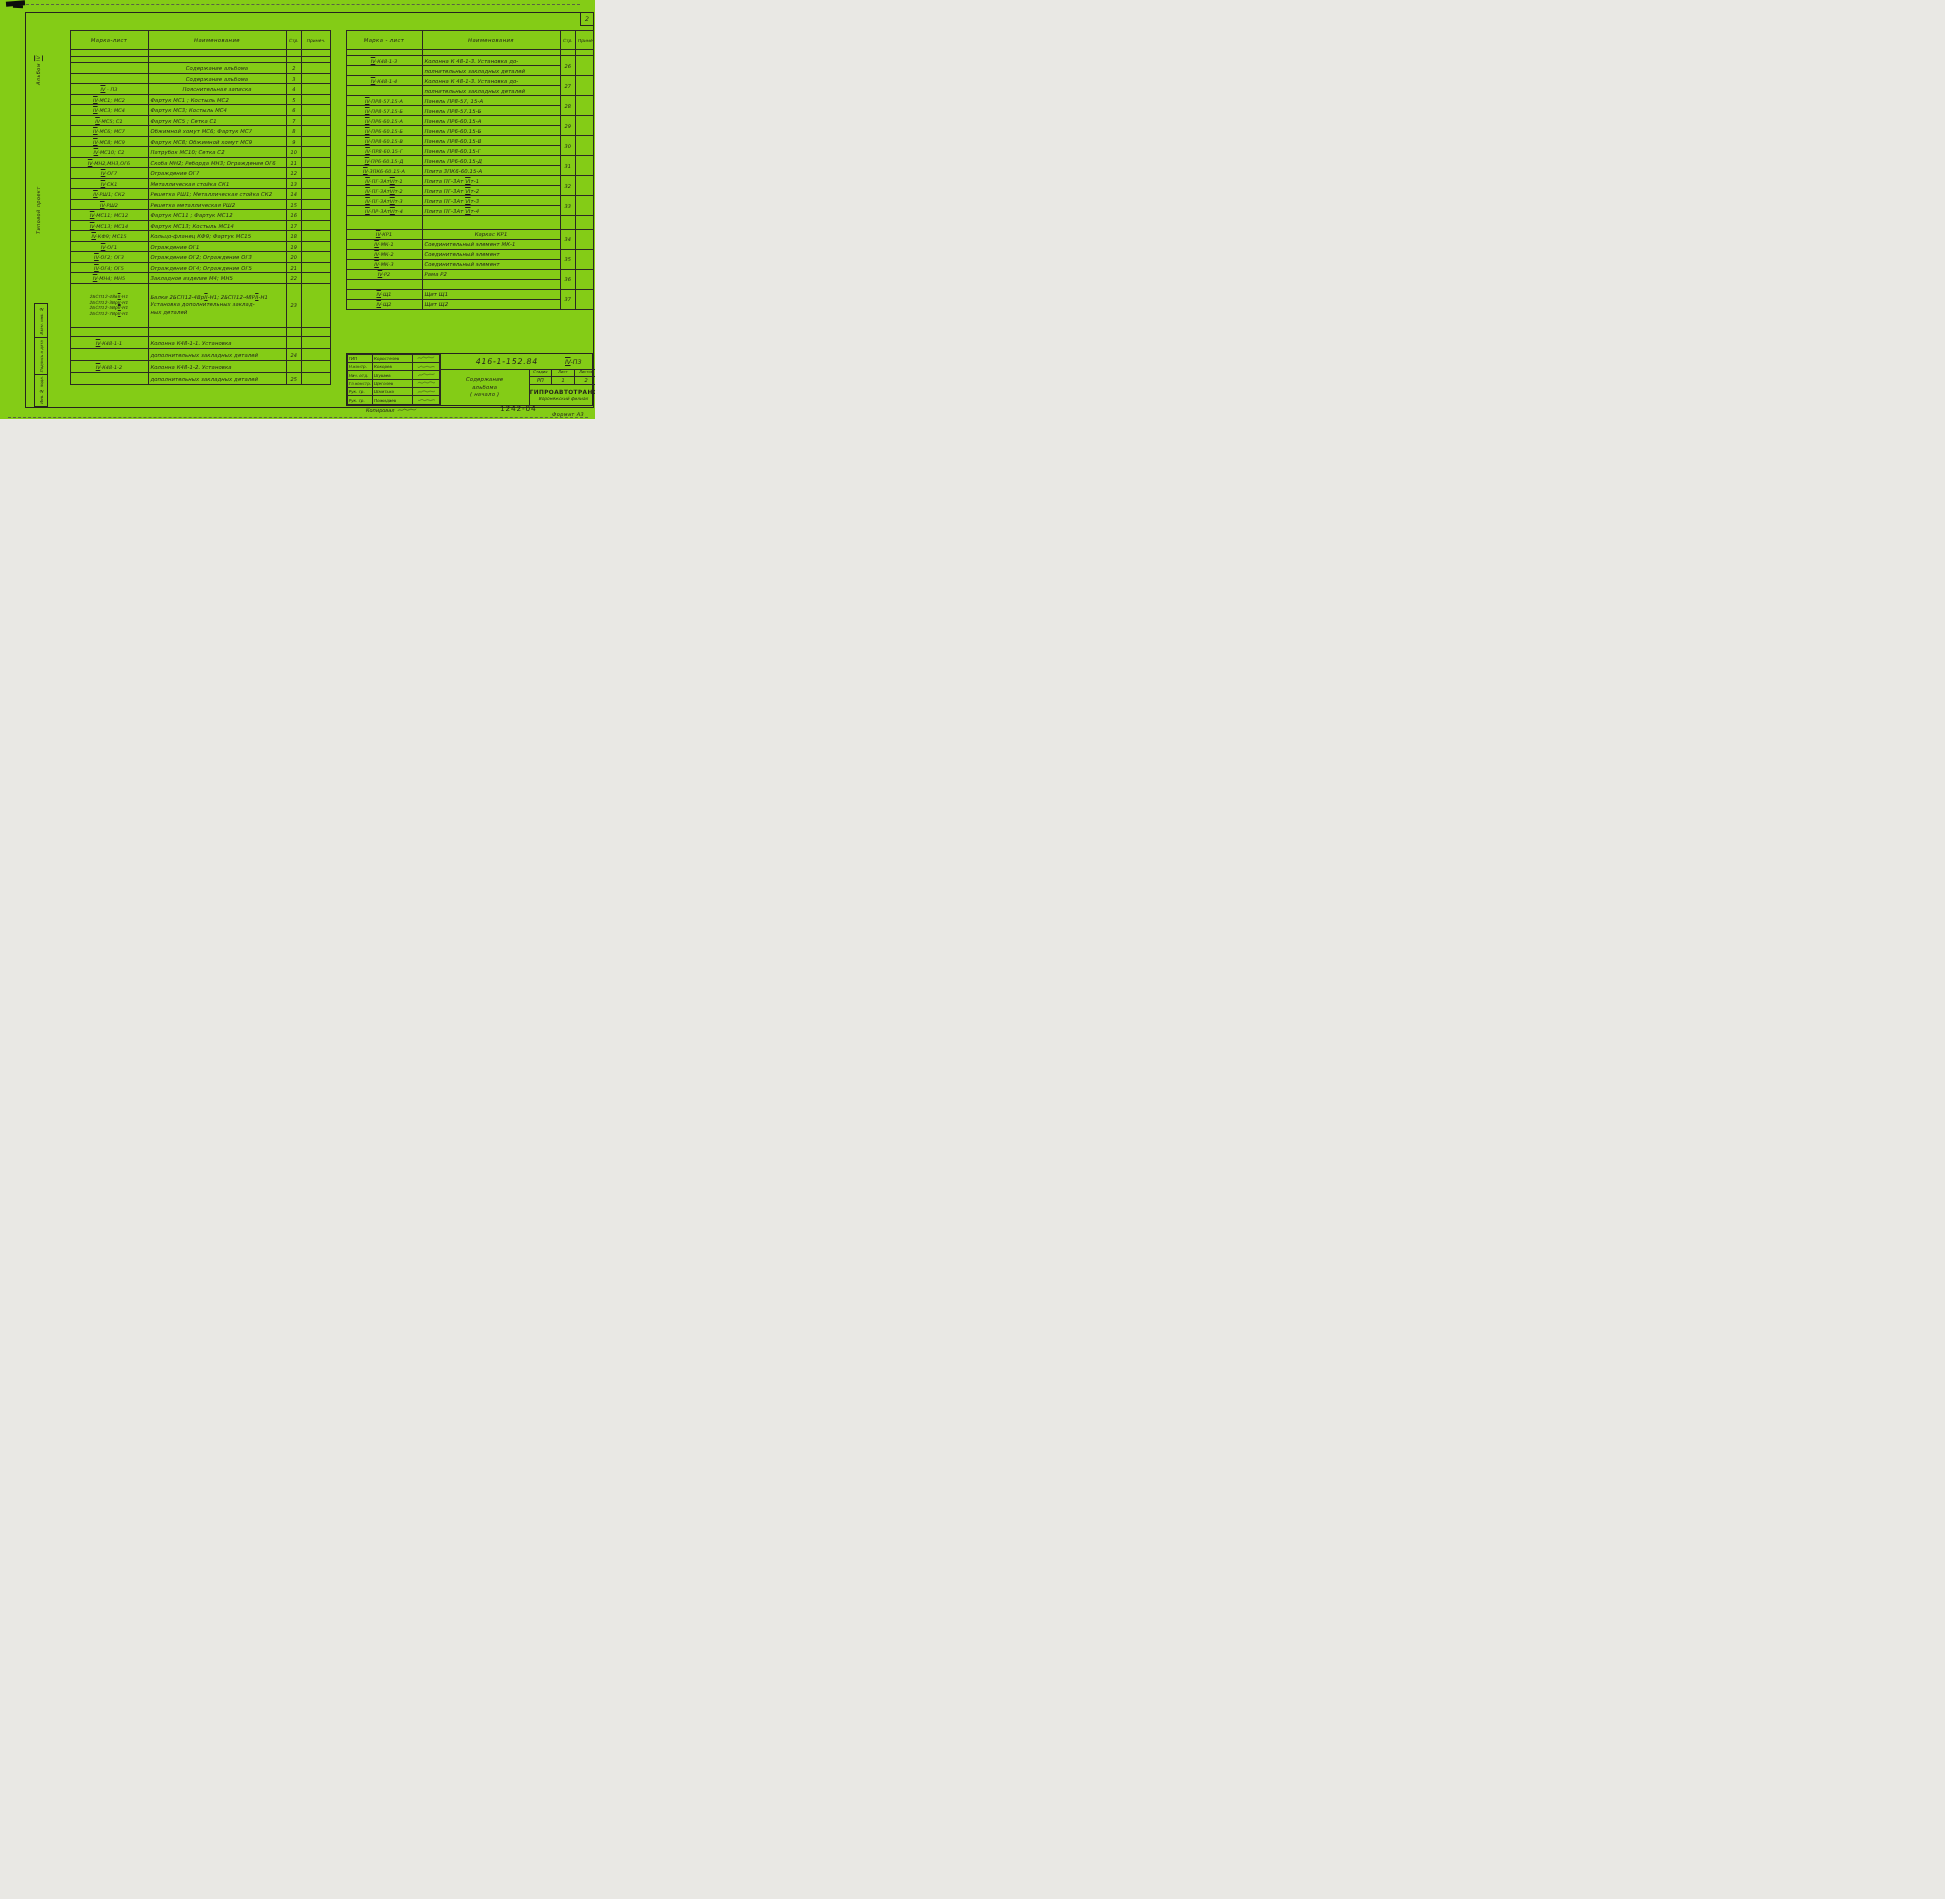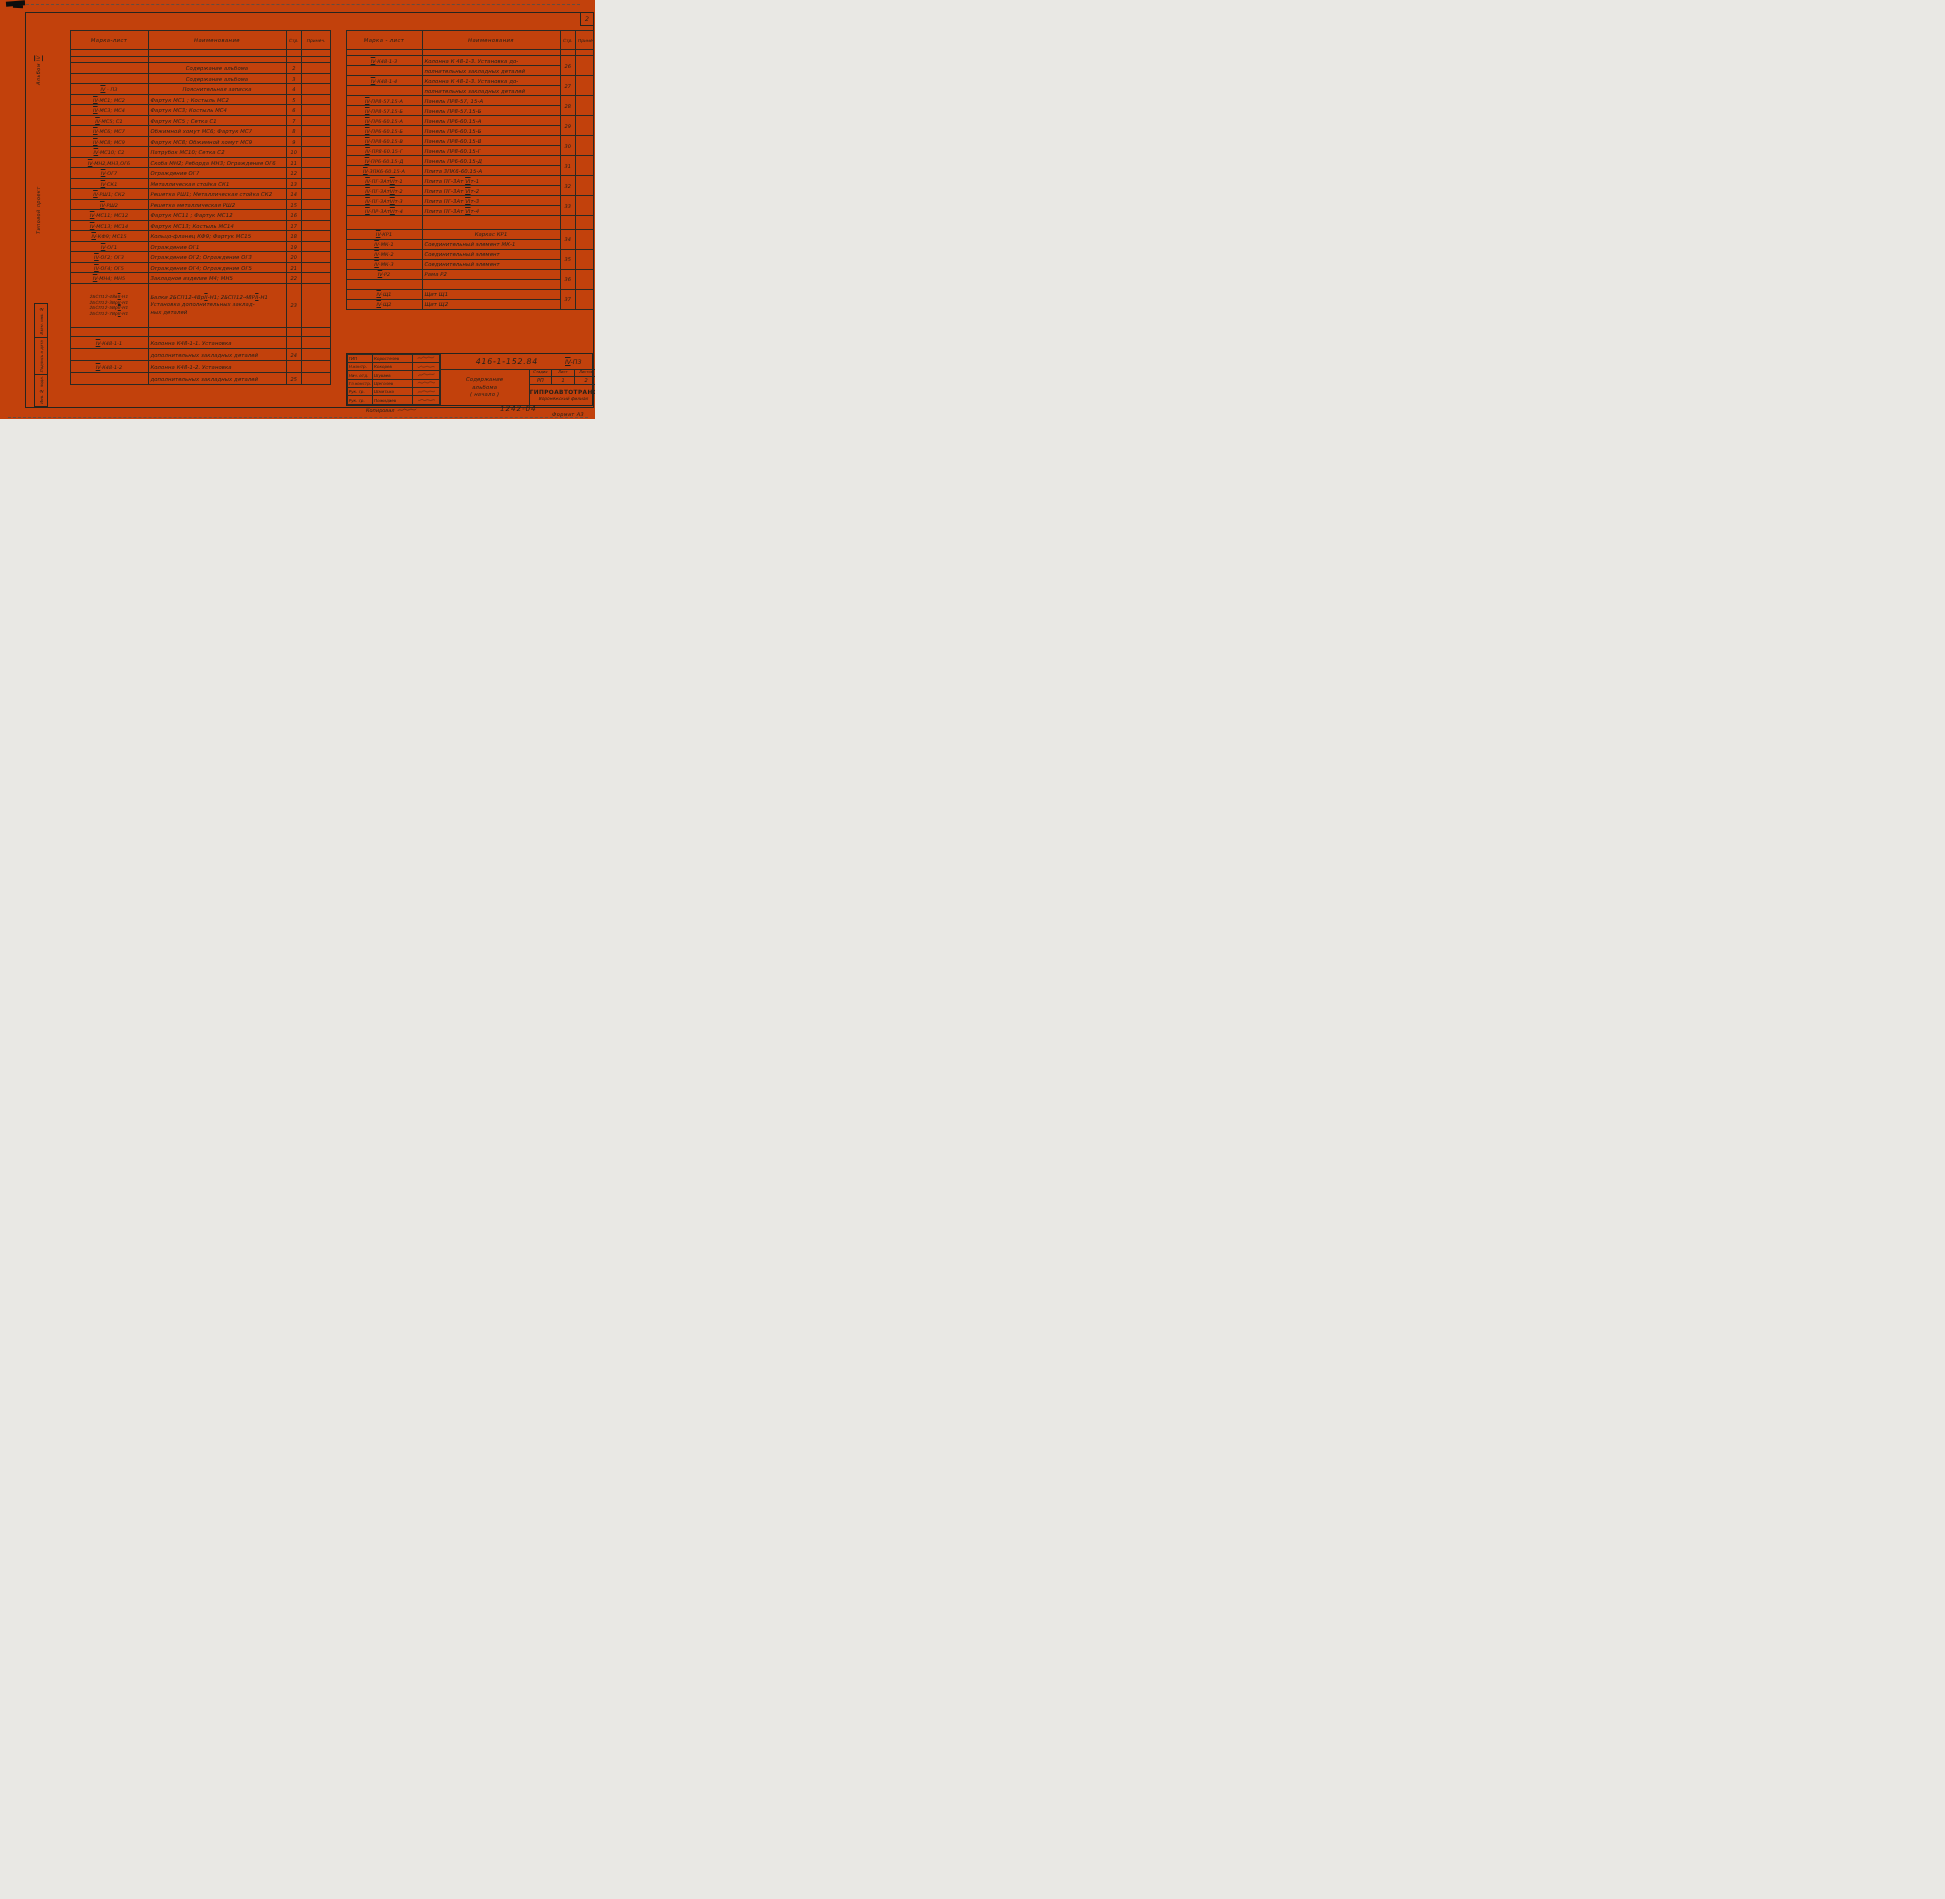--- a/index.html
+++ b/index.html
@@ -1,16 +1,16 @@
 <!DOCTYPE html>
 <html style="font-size:6.2px"><head>
 <meta charset="utf-8">
 <style>
   html,body{margin:0;padding:0;background:#e9e8e4;}
-  .page{position:relative;width:595px;height:419px;background:#c2410c;overflow:hidden;
+  .page{position:relative;width:595px;height:419px;background:#84cc16;overflow:hidden;
         font-family:"DejaVu Sans",sans-serif;color:#211f1a;}
   
   .torn{position:absolute;border-top:1.2px dashed #52504a;opacity:.85;}
   .blob{position:absolute;background:#0d0d0c;}
   
   .frame{position:absolute;left:24.5px;top:11.7px;width:567px;height:394px;border:0.6px solid #26241e;}
   .corner-box{position:absolute;top:-0.4px;right:-0.4px;width:11.7px;height:12.5px;border-left:0.5px solid #26241e;border-bottom:0.5px solid #26241e;
         display:flex;align-items:center;justify-content:center;font-style:italic;font-size:6.2px;}
   
   .rot{position:absolute;writing-mode:vertical-rl;transform:rotate(180deg);font-style:italic;font-size:5px;letter-spacing:0.4px;white-space:nowrap;}
@@ -62,21 +62,21 @@
   .stage-grid{display:grid;grid-template-columns:1fr 1fr 1fr;}
   .stage-grid .sg{border-right:0.5px solid #2b2923;border-bottom:0.5px solid #2b2923;text-align:center;font-style:italic;}
   .stage-grid .sg:nth-child(3n){border-right:none;}
   .sg.hd{font-size:3.7px;height:5.8px;line-height:5.8px;}
   .sg.vl{font-size:5px;height:7px;line-height:7px;}
   .tb-org{flex:1;display:flex;flex-direction:column;align-items:center;justify-content:center;}
   .org-name{font-size:5.8px;font-weight:700;letter-spacing:0.4px;}
   .org-branch{font-style:italic;font-size:4.3px;margin-top:0.8px;}
   
   .copied{position:absolute;left:366px;top:407px;font-style:italic;font-size:5px;display:flex;align-items:center;gap:2.3px;}
-  .order-num{position:absolute;left:500px;top:404px;font-style:italic;font-size:7.4px;letter-spacing:0.8px;}
+  .order-num{position:absolute;left:500px;top:404px;font-size:7.4px;letter-spacing:0.8px;}
   .format{position:absolute;left:552px;top:411px;font-style:italic;font-size:5px;letter-spacing:0.4px;}
 </style>
 </head>
 <body>
 
 <div class="page">
 
   <div class="torn" style="left:15.6px;top:3.5px;width:564px;"></div>
   <div class="torn" style="left:7.8px;top:417px;width:580px;"></div>
   <div class="blob" style="left:6.2px;top:1.2px;width:18.7px;height:4.7px;transform:rotate(-4deg);"></div>

